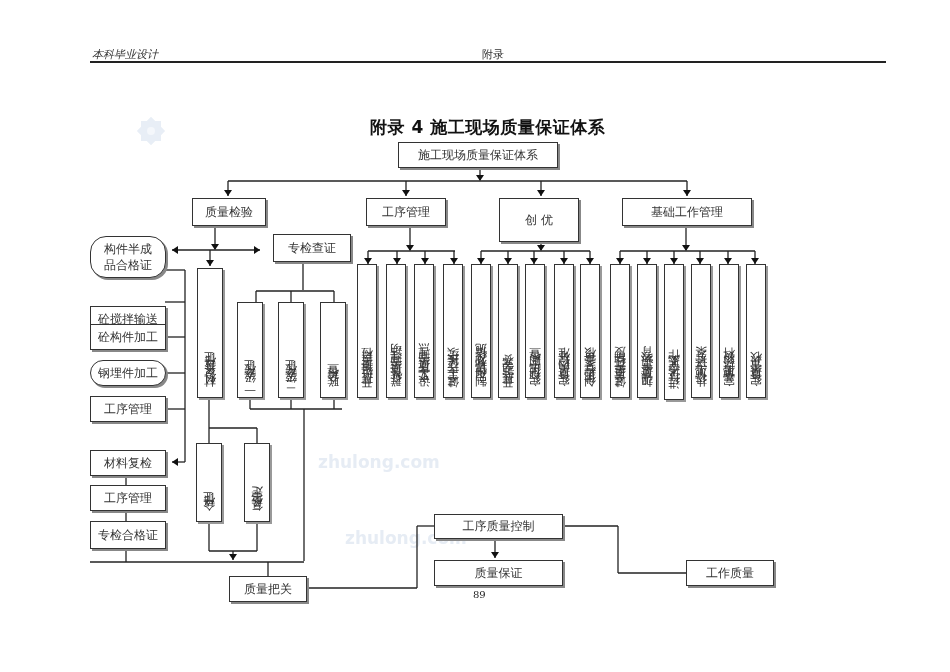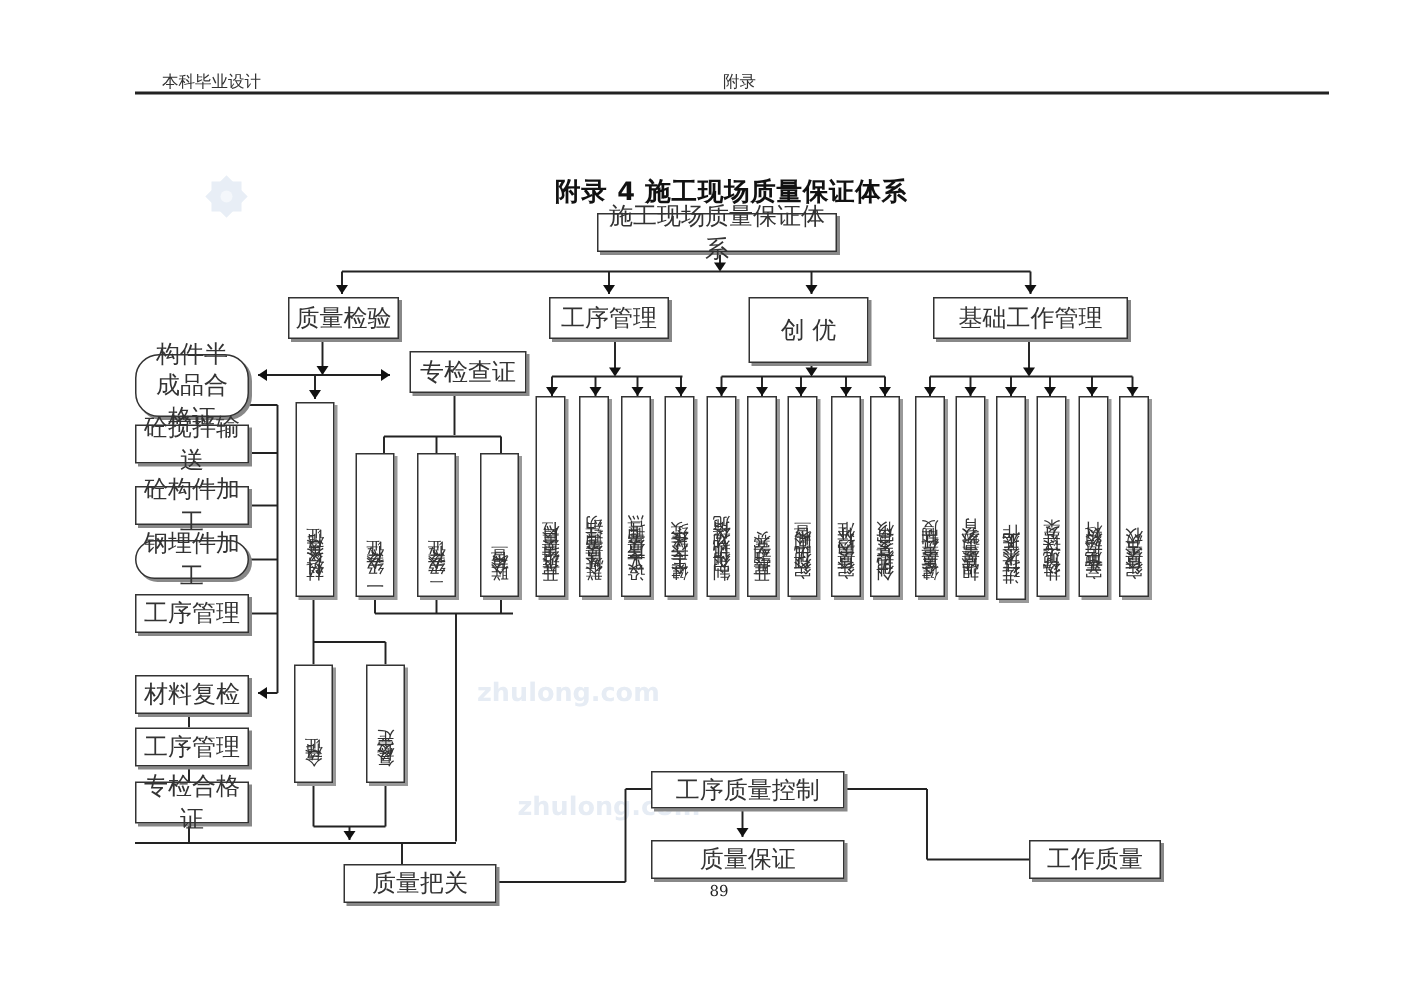--- a/index.html
+++ b/index.html
@@ -1,24 +1,24 @@
 <!DOCTYPE html>
 <html><head>
 <meta charset="utf-8">
 <style>
   html,body{margin:0;padding:0;background:#ffffff;}
   body{width:950px;height:672px;position:relative;overflow:hidden;font-family:"DejaVu Serif","Liberation Serif",serif;color:#222;}
   .hdr{position:absolute;top:47px;font-size:11px;color:#333;}
-  #hdr-left{left:108px;}
+  #hdr-left{left:92px;font-style:italic;}
   #hdr-center{left:482px;}
   .hdr-rule{position:absolute;left:90px;top:61px;width:796px;height:1.5px;background:#222;}
   .title{position:absolute;left:370px;top:116px;font-family:"DejaVu Sans","Liberation Sans",sans-serif;font-size:17px;font-weight:bold;color:#111;letter-spacing:0.5px;}
   .wm-flower{position:absolute;left:133px;top:113px;width:36px;height:36px;}
   .wm-text{position:absolute;font-family:"DejaVu Sans","Liberation Sans",sans-serif;font-weight:bold;color:#e6ecf4;font-size:17px;}
-  .box{position:absolute;border:1.5px solid #333;background:#fff;box-sizing:border-box;display:flex;align-items:center;justify-content:center;font-size:16px;color:#333;text-align:center;line-height:1.35;}
+  .box{position:absolute;border:1.5px solid #333;background:#fff;box-sizing:border-box;display:flex;align-items:center;justify-content:center;font-size:12px;color:#333;text-align:center;line-height:1.35;}
   .box.shadow{box-shadow:2px 2px 0 #888;}
   .vbox{position:absolute;border:1.5px solid #333;background:#fff;box-sizing:border-box;box-shadow:2px 2px 0 #999;display:flex;justify-content:center;padding-top:4px;}
   .vtext{writing-mode:vertical-rl;font-size:12px;color:#333;letter-spacing:4px;line-height:1;}
   svg.lines{position:absolute;left:0;top:0;}
   .pagenum{position:absolute;left:473px;top:589px;font-size:10px;color:#222;}
 </style>
 </head>
 <body>
 
 <div class="hdr" id="hdr-left">本科毕业设计</div>
@@ -157,21 +157,21 @@
 </svg>
 
 <div class="box shadow" style="left:398px;top:142px;width:160px;height:26px;">施工现场质量保证体系</div>
 
 <div class="box shadow" style="left:192px;top:198px;width:74px;height:28px;">质量检验</div>
 <div class="box shadow" style="left:366px;top:198px;width:80px;height:28px;">工序管理</div>
 <div class="box shadow" style="left:499px;top:198px;width:80px;height:44px;">创  优</div>
 <div class="box shadow" style="left:622px;top:198px;width:130px;height:28px;">基础工作管理</div>
 
 <div class="box shadow" style="left:90px;top:236px;width:76px;height:42px;padding:0 8px;border-radius:16px;">构件半成品合格证</div>
-<div class="box shadow" style="left:90px;top:283px;width:76px;height:26px;">砼搅拌输送</div>
+<div class="box shadow" style="left:90px;top:306px;width:76px;height:26px;">砼搅拌输送</div>
 <div class="box shadow" style="left:90px;top:324px;width:76px;height:26px;">砼构件加工</div>
 <div class="box shadow" style="left:90px;top:360px;width:76px;height:26px;border-radius:13px;">钢埋件加工</div>
 <div class="box shadow" style="left:90px;top:396px;width:76px;height:26px;">工序管理</div>
 
 <div class="box shadow" style="left:90px;top:450px;width:76px;height:26px;">材料复检</div>
 <div class="box shadow" style="left:90px;top:485px;width:76px;height:26px;">工序管理</div>
 <div class="box shadow" style="left:90px;top:521px;width:76px;height:28px;">专检合格证</div>
 
 <div class="box shadow" style="left:273px;top:234px;width:78px;height:28px;">专检查证</div>
 
@@ -188,21 +188,21 @@
   <span class="vtext" style="transform:rotate(180deg);">联合检查</span>
 </div>
 
 <div class="vbox" style="left:196px;top:443px;width:26px;height:79px;">
   <span class="vtext" style="transform:rotate(180deg);">合格证</span>
 </div>
 <div class="vbox" style="left:244px;top:443px;width:26px;height:79px;">
   <span class="vtext" style="transform:rotate(180deg);">复检鉴定</span>
 </div>
 
-<div class="box shadow" style="left:229px;top:576px;width:102px;height:26px;">质量把关</div>
+<div class="box shadow" style="left:229px;top:576px;width:78px;height:26px;">质量把关</div>
 
 <div class="vbox" style="left:357px;top:264px;width:20px;height:134px;">
   <span class="vtext" style="transform:rotate(180deg);">开展班组质量自检</span>
 </div>
 <div class="vbox" style="left:386px;top:264px;width:20px;height:134px;">
   <span class="vtext" style="transform:rotate(180deg);">群众性质量管理活动</span>
 </div>
 <div class="vbox" style="left:414px;top:264px;width:20px;height:134px;">
   <span class="vtext" style="transform:rotate(180deg);">设立工序质量管理点</span>
 </div>

